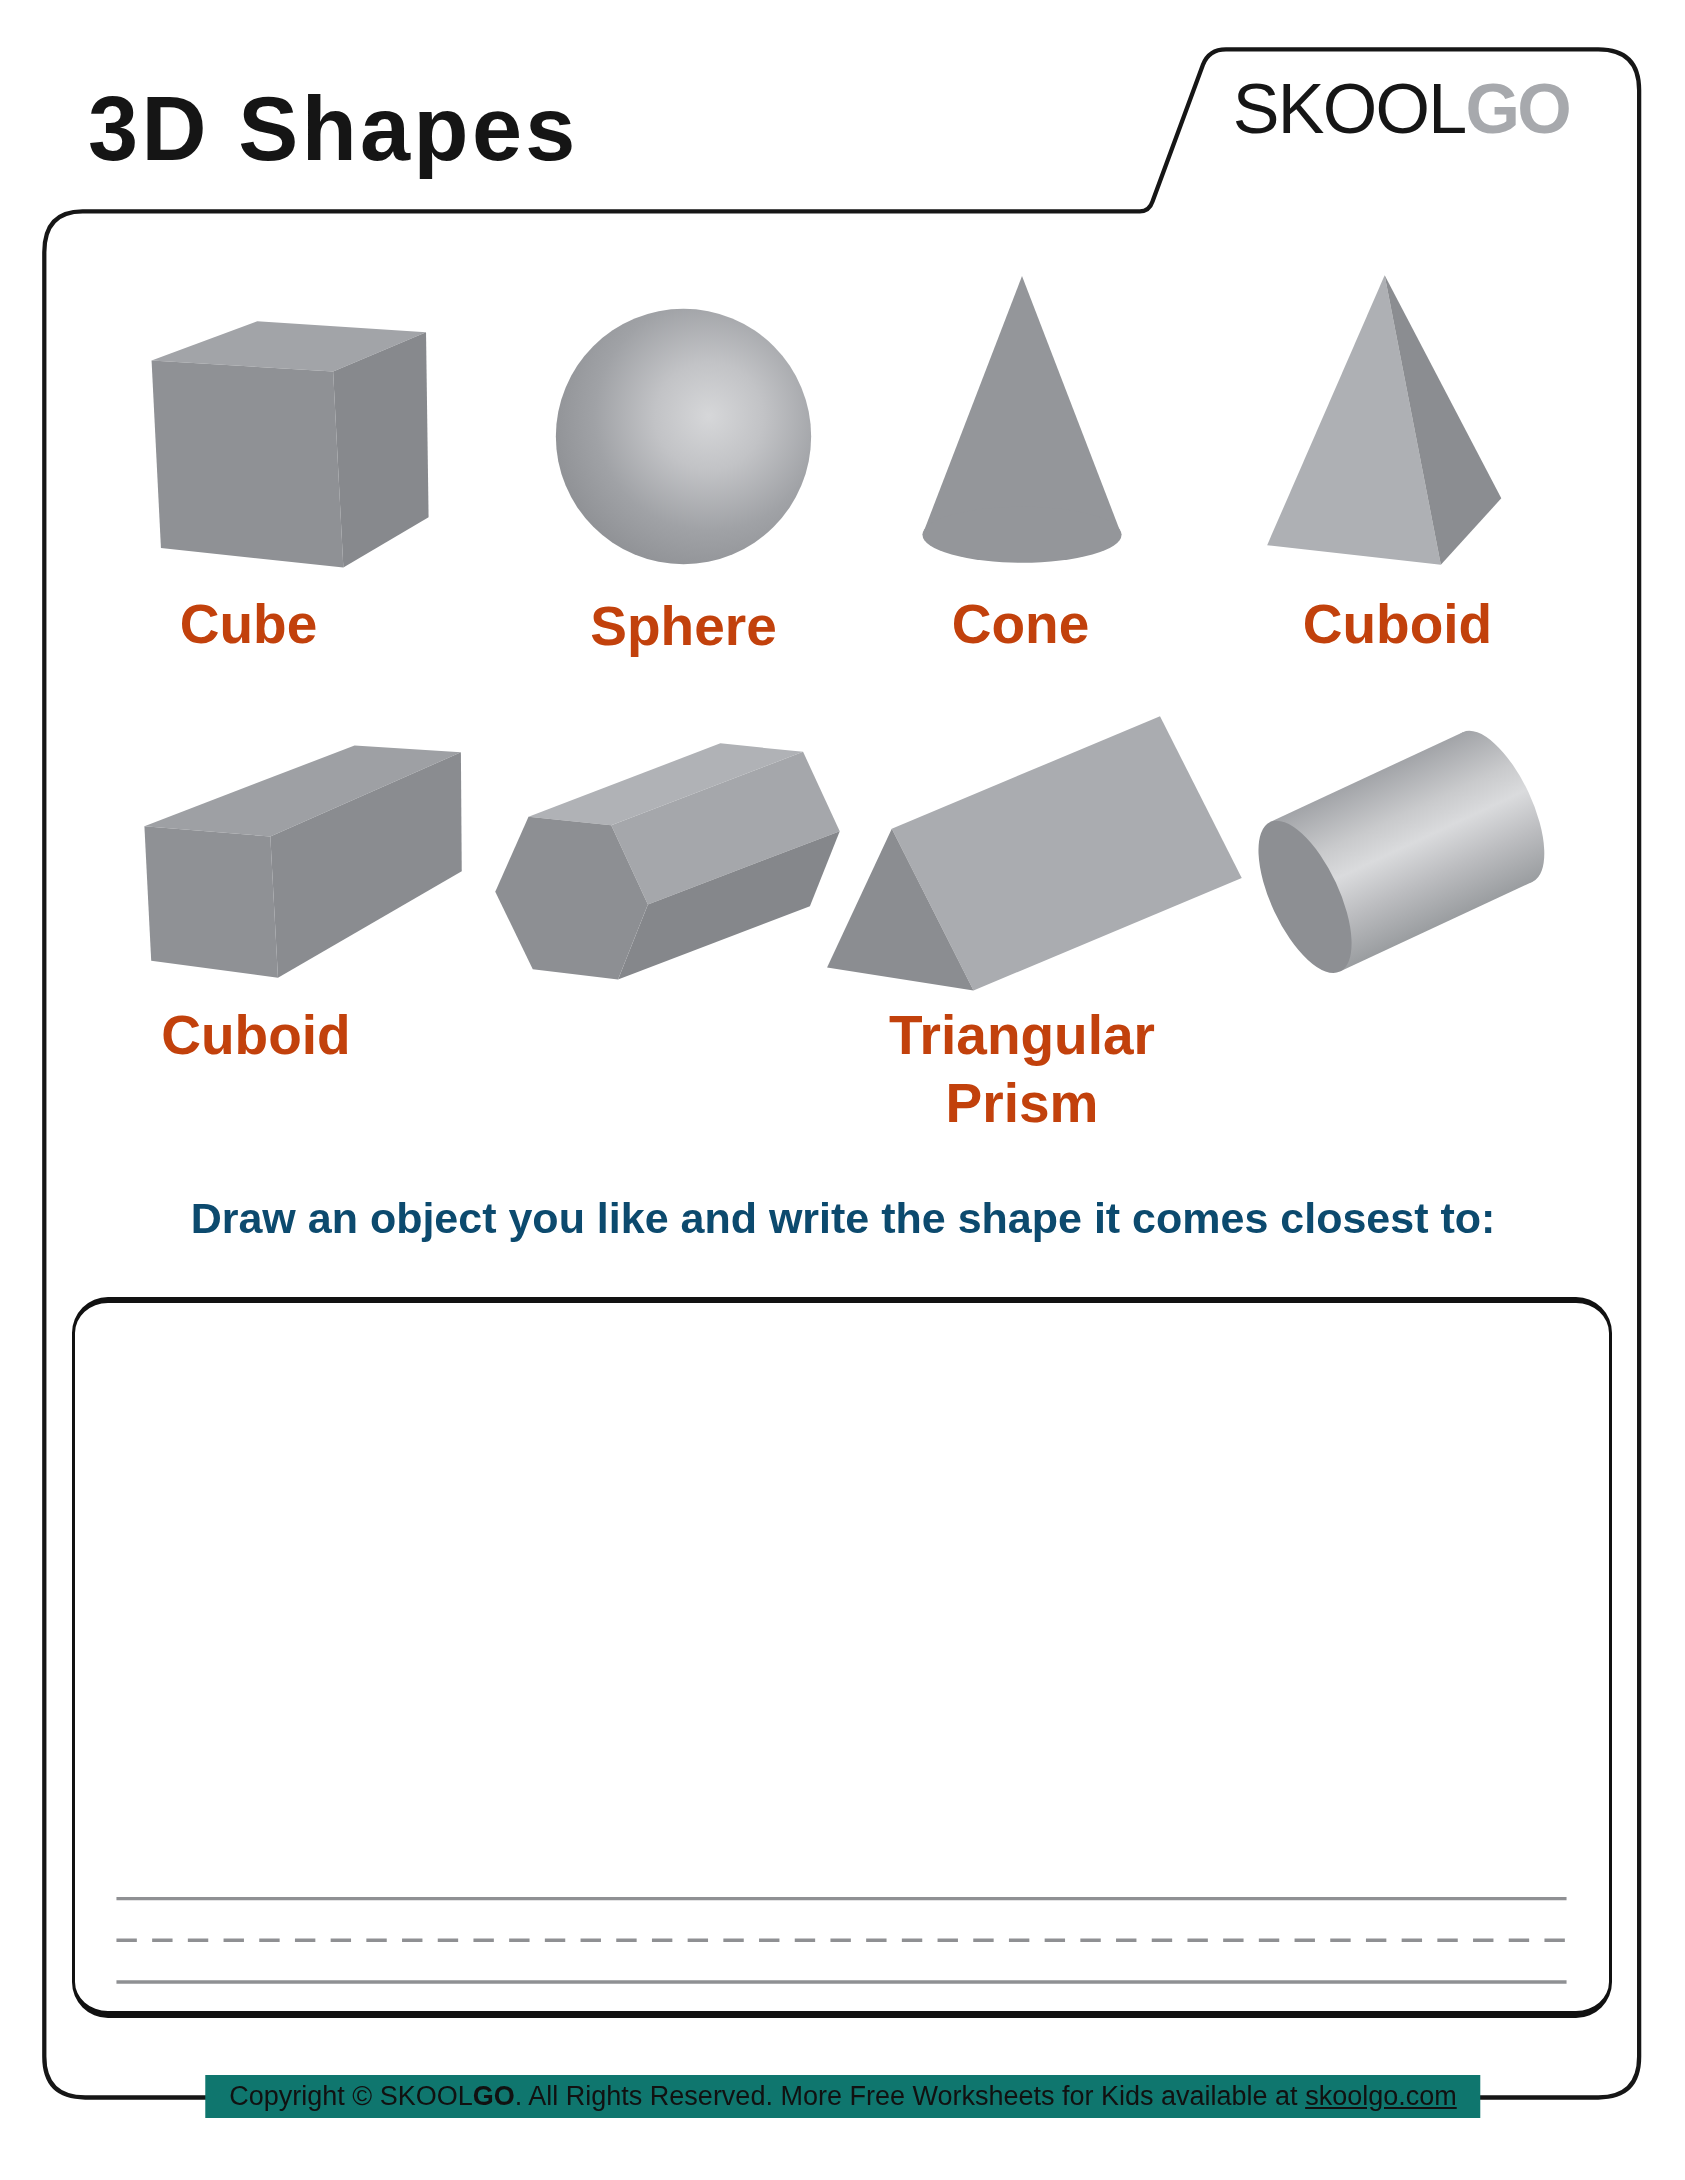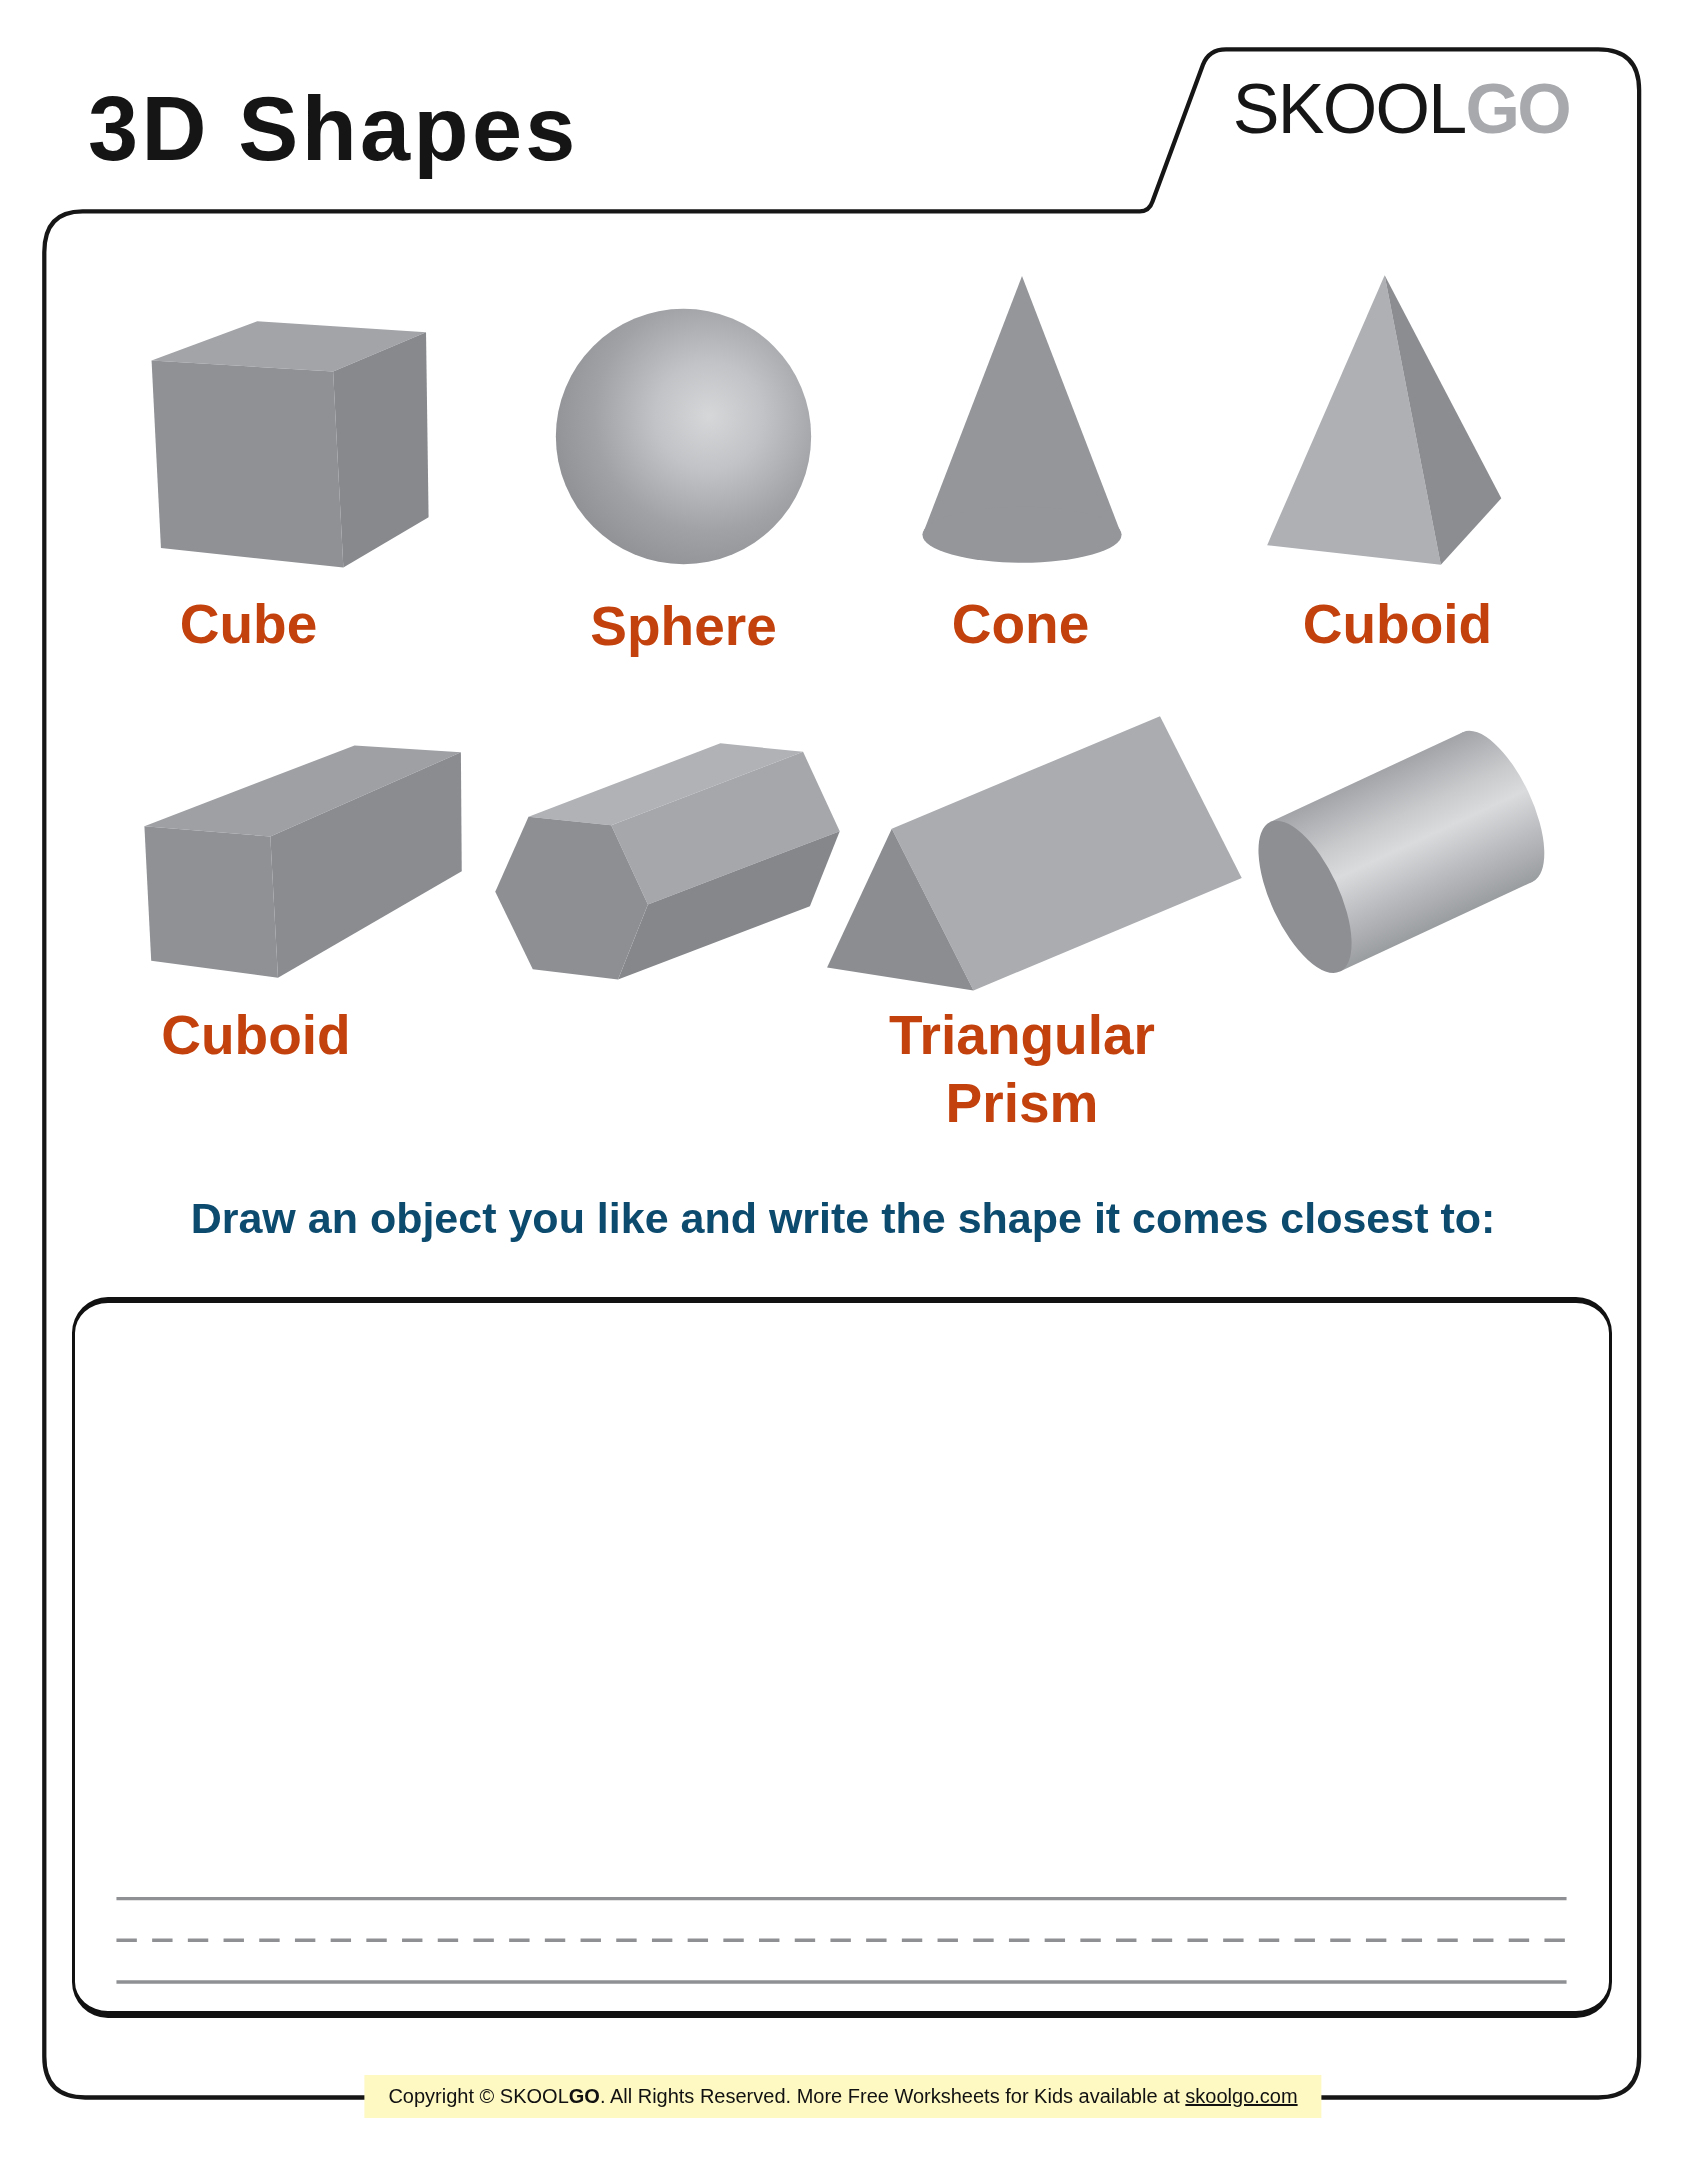--- a/index.html
+++ b/index.html
@@ -37,22 +37,22 @@
   }
   .draw-box{
     position:absolute;left:72px;top:1297px;
     width:1540px;height:721px;box-sizing:border-box;
     border:solid #111111;border-width:6.8px 3.4px 7.7px 3.4px;border-radius:36px;
     background:#ffffff;
   }
   .guides-svg{position:absolute;left:115px;top:1891px;width:1453px;height:102px;}
   .footer{
     position:absolute;top:2075px;left:50%;transform:translateX(-50%);
-    background:#fef9c3;padding:0 24px;white-space:nowrap;
-    font-size:20px;color:#111111;line-height:43px;
+    background:#0f766e;padding:0 24px;white-space:nowrap;
+    font-size:27px;color:#111111;line-height:43px;
   }
   .footer .brand-go{font-weight:700;}
   .footer .site-link{color:#111111;text-decoration:underline;}
 </style>
 </head>
 <body>
 
 <div class="page">
 
   <svg class="border-svg" viewBox="0 0 1979 2560">

